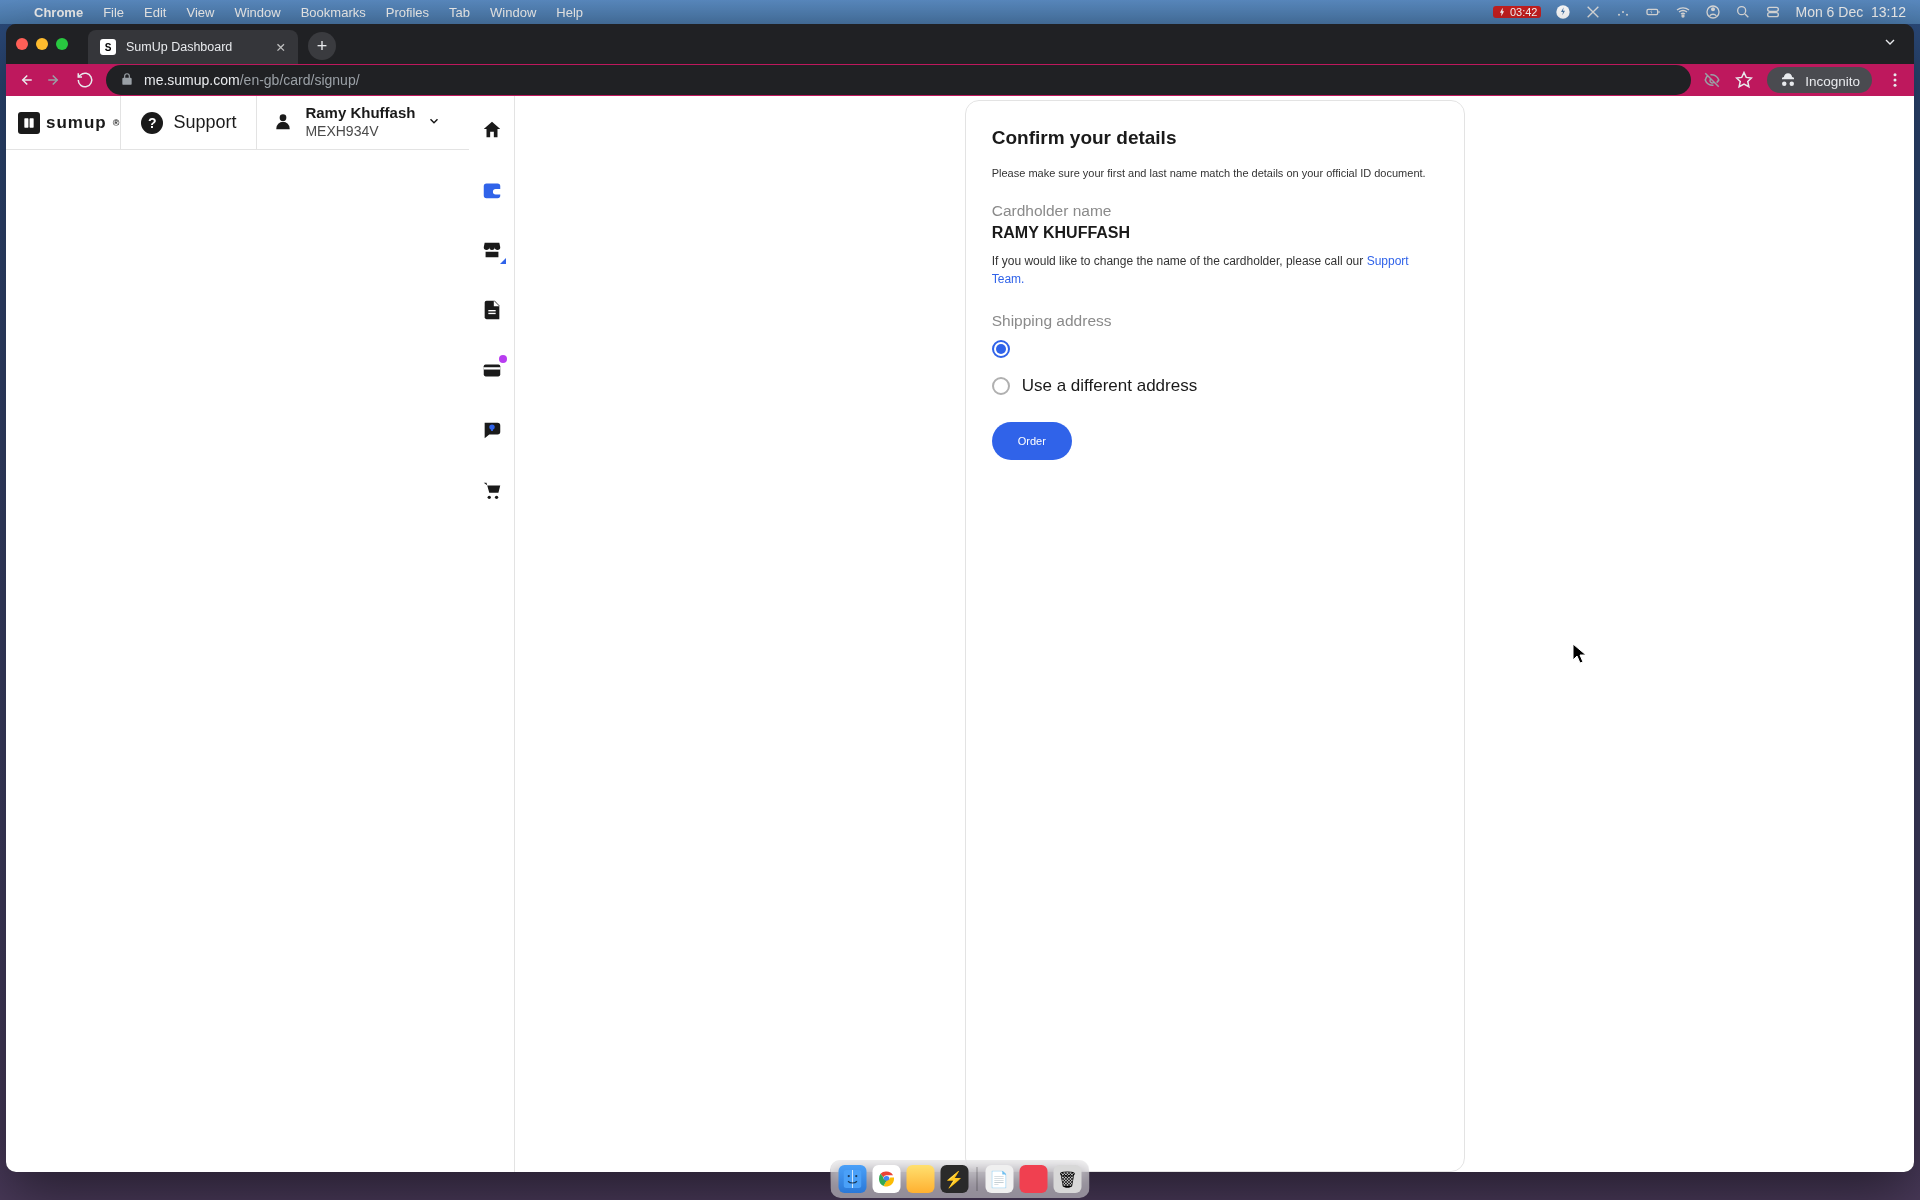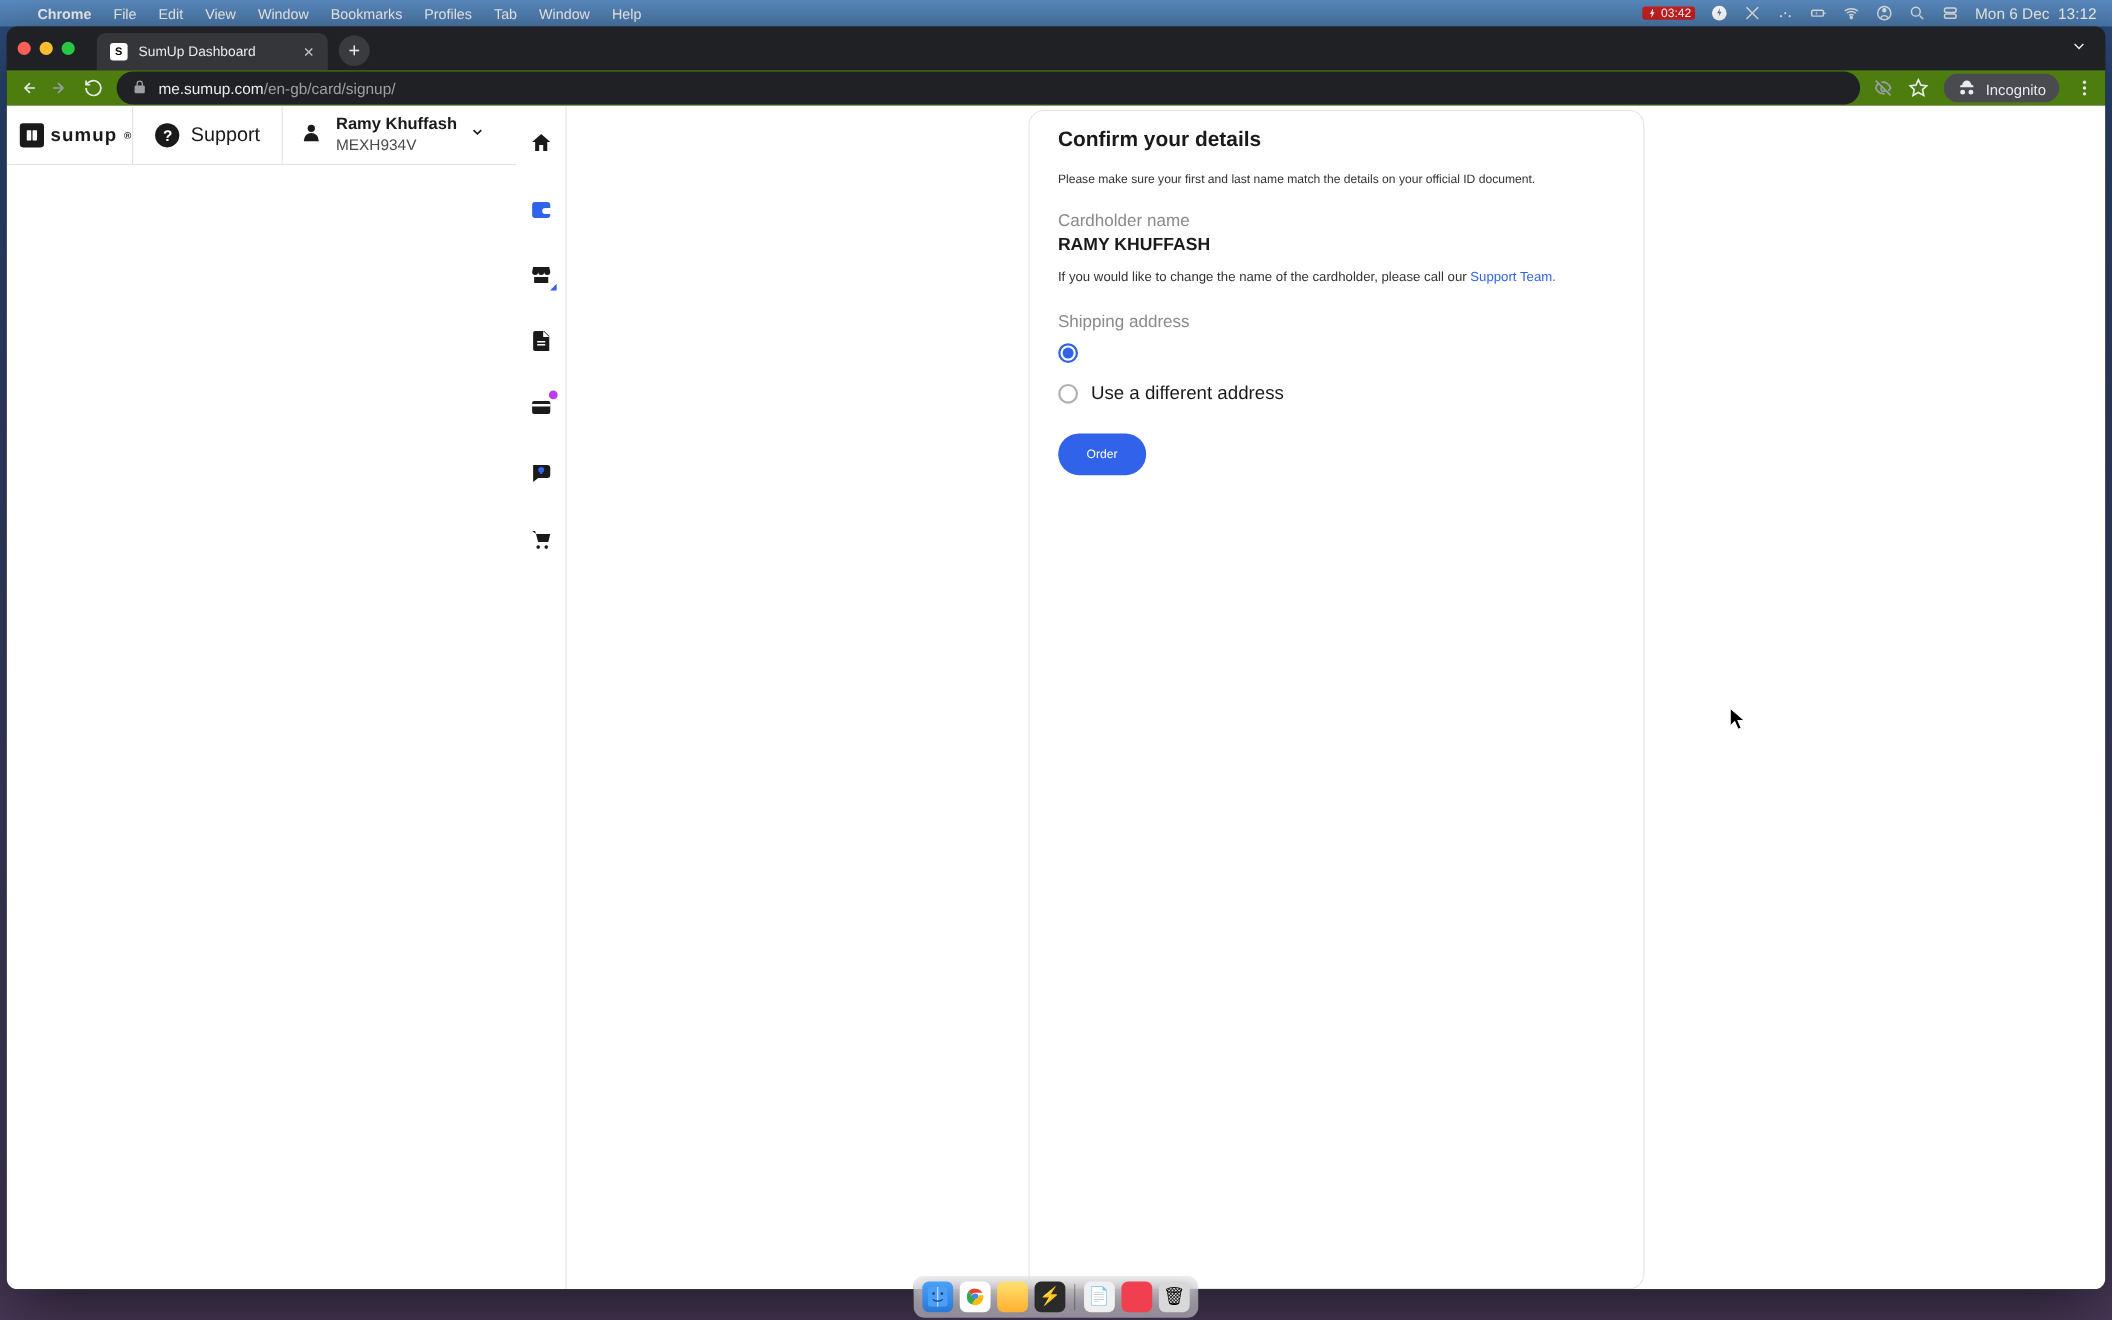--- a/index.html
+++ b/index.html
@@ -25,21 +25,21 @@
     .traffic-lights span { width: 12px; height: 12px; border-radius: 50%; display: block; }
     .tl-red { background: #ff5f57; }
     .tl-yellow { background: #febc2e; }
     .tl-green { background: #28c840; }
     .tab { background: #35363a; height: 34px; border-radius: 8px 8px 0 0; display: flex; align-items: center; padding: 0 12px; gap: 10px; min-width: 210px; color: #e8eaed; font-size: 12.5px; margin-top: 6px; }
     .tab .favicon { width: 16px; height: 16px; background: #fff; border-radius: 3px; display: flex; align-items: center; justify-content: center; color: #000; font-weight: 700; font-size: 10px; }
     .tab .close { margin-left: auto; color: #c0c0c0; }
     .newtab { width: 28px; height: 28px; border-radius: 50%; background: #3a3b3f; color: #e8eaed; display: flex; align-items: center; justify-content: center; font-size: 18px; margin-top: 4px; }
     .tabstrip-right { margin-left: auto; color: #e8eaed; padding-right: 6px; }
 
-    .addr-bar { height: 28px; background: #4d7c0f; display: flex; align-items: center; padding: 16px 10px; gap: 12px; }
+    .addr-bar { height: 28px; background: #be185d; display: flex; align-items: center; padding: 16px 10px; gap: 12px; }
     .nav-btn { color: #9aa0a6; display: flex; }
     .nav-btn svg { width: 18px; height: 18px; }
     .url-box { flex: 1; height: 30px; background: #202124; border-radius: 16px; display: flex; align-items: center; padding: 0 14px; color: #e8eaed; font-size: 14px; gap: 10px; }
     .url-box .lock { color: #9aa0a6; }
     .url-box .url .path { color: #9aa0a6; }
     .addr-right { display: flex; align-items: center; gap: 14px; color: #e8eaed; }
     .incognito-pill { background: #4a4b50; border-radius: 16px; padding: 4px 12px; display: flex; align-items: flex-end; gap: 8px; font-size: 13.5px; }
     .incognito-pill svg { width: 18px; height: 18px; }
 
     
@@ -64,21 +64,21 @@
     .app-body { flex: 1; display: flex; overflow: hidden; }
 
     .sidenav { width: 46px; border-right: 1px solid #e3e3e3; display: flex; flex-direction: column; align-items: center; padding-top: 22px; gap: 36px; }
     .sidenav .nav-item { width: 24px; height: 24px; display: flex; align-items: center; justify-content: center; position: relative; color: #1a1a1a; }
     .sidenav .nav-item svg { width: 22px; height: 22px; }
     .sidenav .nav-item.active { color: #3063e9; }
     .sidenav .nav-item .dot { position: absolute; top: -3px; right: -3px; width: 8px; height: 8px; border-radius: 50%; background: #b83df0; }
     .sidenav .nav-item .corner { position: absolute; bottom: -2px; right: -2px; width: 0; height: 0; border-left: 6px solid transparent; border-bottom: 6px solid #3063e9; }
 
     .content { flex: 1; overflow: auto; display: flex; justify-content: center; padding-top: 4px; }
-    .card { width: 560px; border: 1px solid #e3e3e3; border-radius: 14px; padding: 16px 26px 30px 26px; margin-top: 0; }
+    .card { width: 500px; border: 1px solid #e3e3e3; border-radius: 14px; padding: 26px 26px 30px 26px; margin-top: 0; }
     .card h2 { font-size: 19px; font-weight: 700; color: #1a1a1a; margin-bottom: 16px; }
     .card p.desc { font-size: 11px; color: #333; line-height: 1.5; margin-bottom: 20px; }
     .label-small { font-size: 15.5px; color: #8a8a8a; margin-bottom: 4px; }
     .cardholder { font-size: 16px; font-weight: 700; color: #1a1a1a; margin-bottom: 10px; }
     .change-note { font-size: 12px; color: #333; line-height: 1.5; margin-bottom: 24px; }
     .change-note a { color: #3063e9; text-decoration: none; }
     .radio-group { display: flex; flex-direction: column; gap: 18px; margin-top: 10px; margin-bottom: 26px; }
     .radio-row { display: flex; align-items: center; gap: 12px; font-size: 17px; color: #1a1a1a; }
     .radio { width: 18px; height: 18px; border-radius: 50%; border: 2px solid #3063e9; display: flex; align-items: center; justify-content: center; flex-shrink: 0; }
     .radio.checked::after { content: ""; width: 10px; height: 10px; border-radius: 50%; background: #3063e9; }

